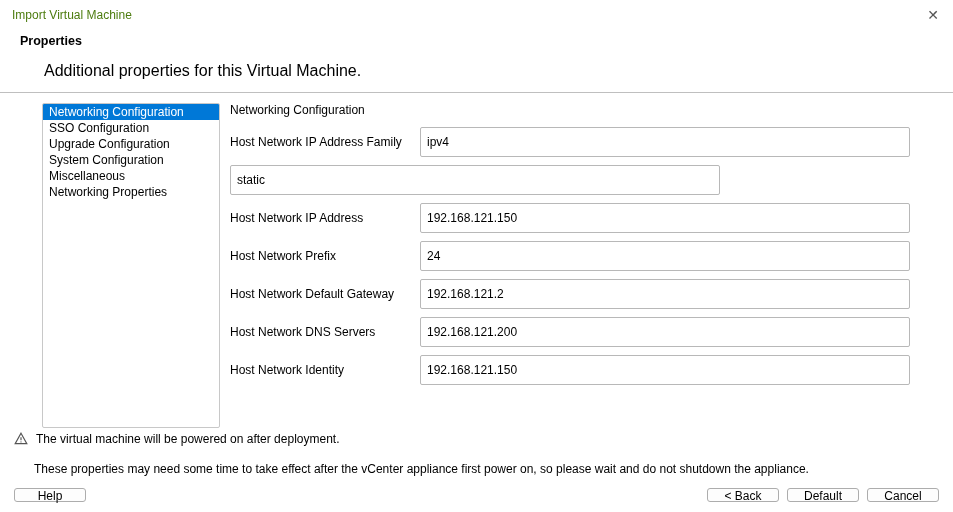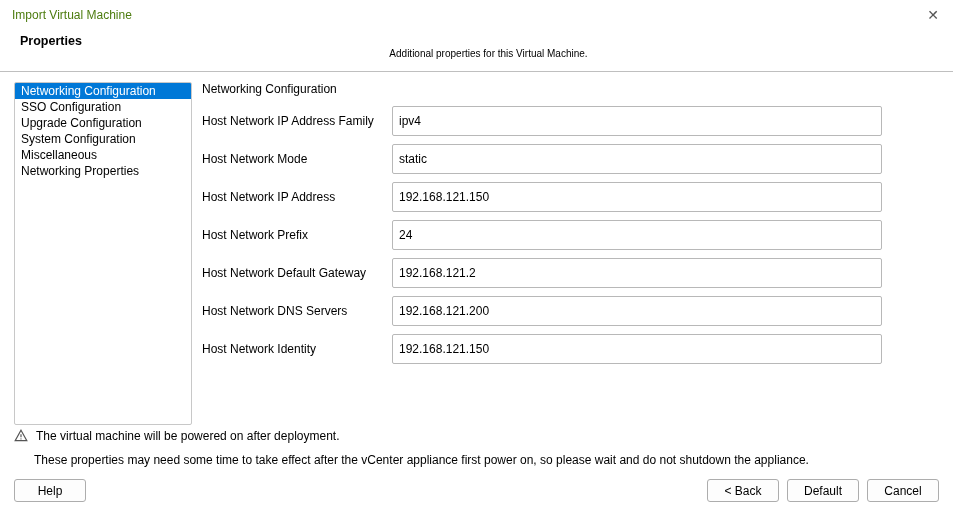--- a/index.html
+++ b/index.html
@@ -20,31 +20,32 @@
     align-items: center;
     padding: 6px 12px 4px 12px;
     height: 28px;
   }
   .titlebar .title { color: #4d7c0f; font-size: 12px; }
   .close-x { color: #555; font-size: 14px; cursor: pointer; width: 16px; text-align: center; }
   .header {
     padding: 6px 20px 6px 20px;
   }
   .header .h-title { font-weight: bold; font-size: 12.5px; }
-  .header .h-sub { font-size: 10px; padding-left: 24px; margin-top: 0; text-align: center; }
+  .header .h-sub { font-size: 16px; padding-left: 24px; margin-top: 14px; }
   .divider {
     border-top: 1px solid #bfbfbf;
     margin: 6px 0 0 0;
   }
   .main {
     flex: 1;
     display: flex;
     padding: 10px 14px 0 14px;
     gap: 10px;
     min-height: 0;
+    margin-left: 28px;
   }
   .sidebar {
     width: 178px;
     border: 1px solid #c8c8c8;
     border-radius: 2px;
     background: #fff;
     display: flex;
     flex-direction: column;
     overflow: hidden;
   }
@@ -95,32 +96,32 @@
     align-items: center;
     gap: 8px;
   }
   .warn-icon {
     display: inline-flex;
     width: 14px; height: 14px;
     align-items: center; justify-content: center;
   }
   .note-line2 {
     padding-left: 20px;
-    margin-top: 10px;
+    margin-top: 16px;
   }
   .footer {
     display: flex;
     justify-content: space-between;
     align-items: center;
     padding: 6px 14px 10px 14px;
   }
   .footer .spacer { flex: 1; }
   .btn {
     min-width: 72px;
-    height: 23px;
+    height: 14px;
     border: 1px solid #adadad;
     border-radius: 3px;
     background: #fdfdfd;
     font-size: 12px;
     font-family: inherit;
     cursor: pointer;
     padding: 0 10px;
     margin-left: 8px;
   }
   .btn:first-child { margin-left: 0; }
@@ -151,21 +152,20 @@
   </div>
 
   <div class="content">
     <div class="section-title">Networking Configuration</div>
 
     <div class="form-row">
       <div class="label">Host Network IP Address Family</div>
       <input class="field" type="text" value="ipv4" style="">
     </div>
     <div class="form-row">
-      <div class="label">Host Network Mode</div>
       <input class="field" type="text" value="static" style="">
     </div>
     <div class="form-row">
       <div class="label">Host Network IP Address</div>
       <input class="field" type="text" value="192.168.121.150" style="">
     </div>
     <div class="form-row">
       <div class="label">Host Network Prefix</div>
       <input class="field" type="text" value="24" style="">
     </div>

